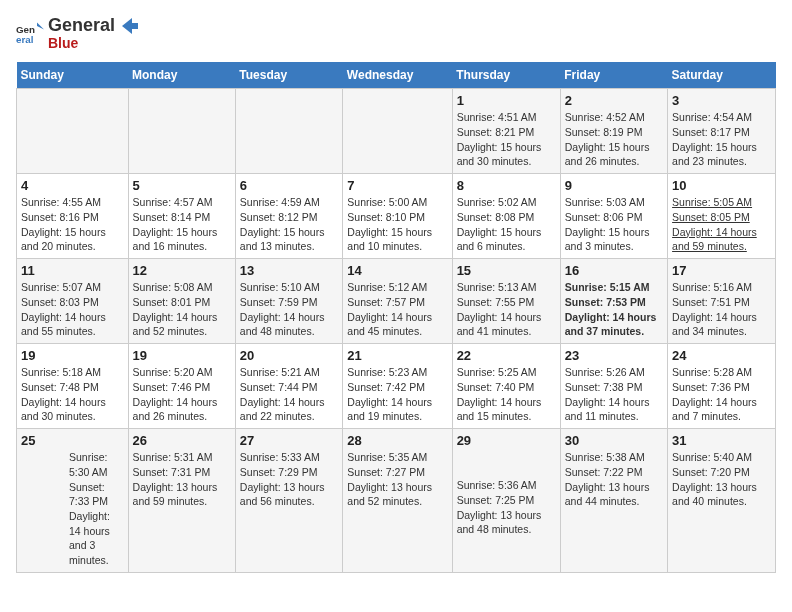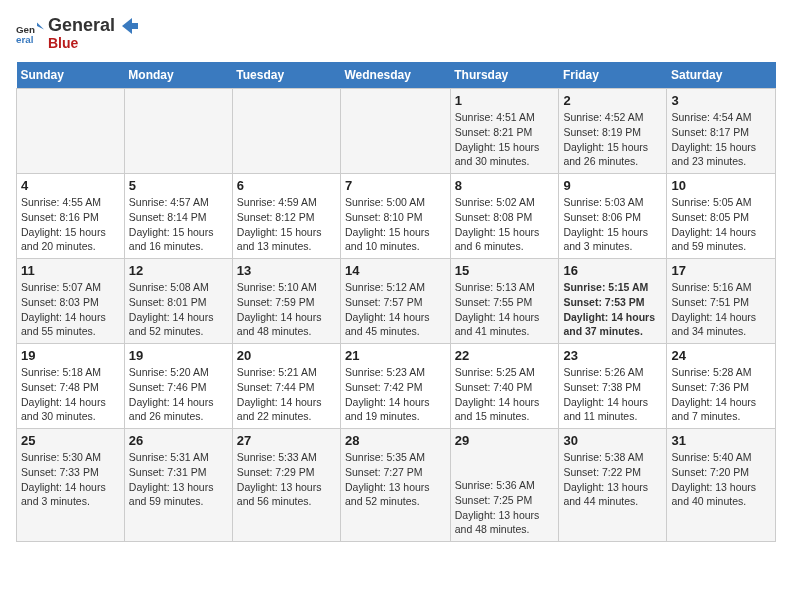--- a/index.html
+++ b/index.html
@@ -180,21 +180,21 @@
         </td>
         <td>
           <span class="day-number">9</span>
           <div class="day-info" style="white-space: pre-line;">Sunrise: 5:03 AM
 Sunset: 8:06 PM
 Daylight: 15 hours
 and 3 minutes.</div>
         </td>
         <td>
           <span class="day-number">10</span>
-          <div class="day-info" style="white-space: pre-line;">Sunrise: 5:05 AM
+          <div class="day-info" style="white-space: pre-line; text-decoration: underline;">Sunrise: 5:05 AM
 Sunset: 8:05 PM
 Daylight: 14 hours
 and 59 minutes.</div>
         </td>
       </tr>
       <tr>
         <td>
           <span class="day-number">11</span>
           <div class="day-info" style="white-space: pre-line;">Sunrise: 5:07 AM
 Sunset: 8:03 PM
@@ -291,21 +291,21 @@
           <span class="day-number">24</span>
           <div class="day-info" style="white-space: pre-line;">Sunrise: 5:28 AM
 Sunset: 7:36 PM
 Daylight: 14 hours
 and 7 minutes.</div>
         </td>
       </tr>
       <tr>
         <td>
           <span class="day-number">25</span>
-          <div class="day-info" style="white-space: pre-line;">Sunrise: 5:30 AM
+          <div class="day-info" style="white-space: pre-line; margin-left: 48px;">Sunrise: 5:30 AM
 Sunset: 7:33 PM
 Daylight: 14 hours
 and 3 minutes.</div>
         </td>
         <td>
           <span class="day-number">26</span>
           <div class="day-info" style="white-space: pre-line;">Sunrise: 5:31 AM
 Sunset: 7:31 PM
 Daylight: 13 hours
 and 59 minutes.</div>

